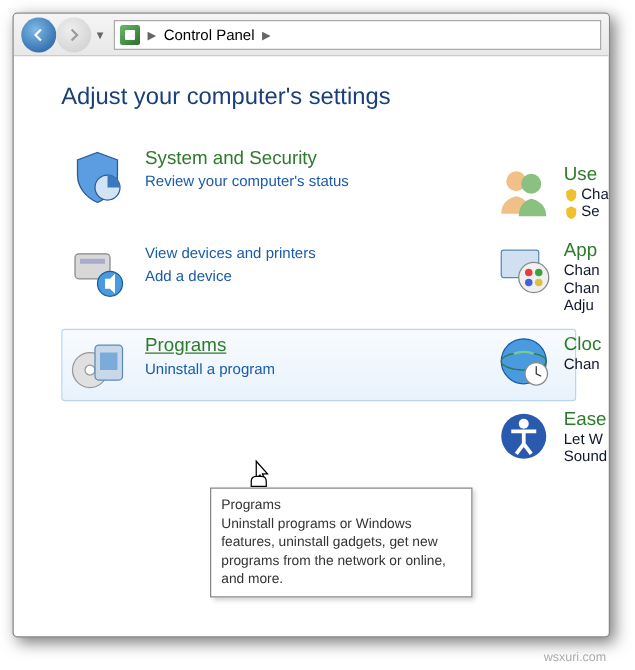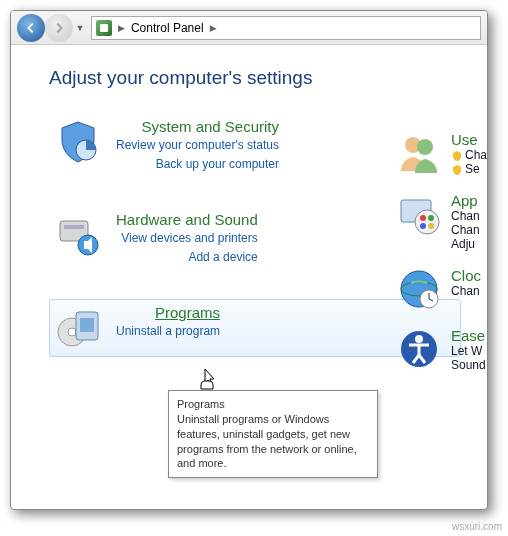--- a/index.html
+++ b/index.html
@@ -11,39 +11,39 @@
 .navbtn.back { background: radial-gradient(circle at 40% 35%, #7db9e8, #1e5799); }
 .navbtn.fwd { background: radial-gradient(circle at 40% 35%, #eee, #ccc); }
 .navbtn svg { width: 14px; height: 14px; }
 .dropdown-arrow { width: 14px; height: 20px; display: flex; align-items: center; justify-content: center; color: #666; font-size: 9px; cursor: pointer; }
 .address { flex: 1; height: 24px; background: #fff; border: 1px solid #aaa; display: flex; align-items: center; padding: 0 4px; font-size: 12px; gap: 6px; }
 .address-icon { width: 16px; height: 16px; background: linear-gradient(135deg, #6eb96e, #2a6e2a); border-radius: 2px; display: flex; align-items: center; justify-content: center; }
 .address-icon::after { content: ""; width: 8px; height: 8px; background: #fff; border-radius: 1px; }
 .address-sep { color: #666; font-size: 9px; }
 .content { padding: 22px 26px 18px 38px; }
 .heading { font-size: 19px; color: #1a3f7a; font-weight: 400; margin-bottom: 24px; }
-.categories { display: flex; flex-direction: column; gap: 28px; text-align: right; }
+.categories { display: flex; flex-direction: column; gap: 17px; }
 .cat { display: flex; gap: 14px; align-items: flex-start; padding: 4px; border: 1px solid transparent; border-radius: 3px; position: relative; }
 .cat.hover { background: linear-gradient(to bottom, #f8fbfe, #e8f2fc); border-color: #b8d6f0; }
 .cat-icon { width: 48px; height: 48px; flex-shrink: 0; display: flex; align-items: center; justify-content: center; }
 .cat-text { display: flex; flex-direction: column; gap: 1px; }
 .cat-title { color: #2d7a2d; font-size: 15px; font-weight: 400; cursor: pointer; }
 .cat-title.hov { text-decoration: underline; }
 .cat-link { color: #1a5ca8; font-size: 12px; cursor: pointer; line-height: 1.5; }
 .mini-shield { display: inline-block; width: 12px; height: 12px; vertical-align: middle; margin-right: 2px; }
 .right-col { position: absolute; right: 0; top: 120px; width: 90px; display: flex; flex-direction: column; gap: 16px; }
 .rcat { display: flex; gap: 10px; align-items: flex-start; }
 .rcat-icon { width: 44px; height: 44px; flex-shrink: 0; }
 .rcat-text { display: flex; flex-direction: column; gap: 0; overflow: hidden; }
 .rcat-title { color: #2d7a2d; font-size: 15px; white-space: nowrap; }
 .rcat-link { color: #0f172a; font-size: 12px; white-space: nowrap; }
 .tooltip { position: absolute; top: 390px; left: 168px; width: 210px; background: #fff; border: 1px solid #888; padding: 6px 8px; font-size: 11px; color: #333; line-height: 1.35; z-index: 10; box-shadow: 2px 2px 4px rgba(0,0,0,0.2); }
 .tooltip-title { display: block; }
 .cursor { position: absolute; top: 367px; left: 199px; z-index: 20; }
-.watermark { position: absolute; bottom: 4px; right: 6px; font-size: 10px; color: #aaa; }
+.watermark { position: absolute; bottom: 4px; right: 23px; font-size: 10px; color: #aaa; }
 </style>
 </head>
 <body>
 
 <div class="window">
   <div class="navbar">
     <div class="back-fwd">
       <div class="navbtn back">
         <svg viewBox="0 0 16 16">
             <path d="M10 3 L5 8 L10 13" stroke="#fff" stroke-width="2" fill="none"></path>
@@ -73,36 +73,34 @@
         <div class="cat-icon">
           <svg viewBox="0 0 48 48">
               <path d="M24 4 L40 10 L40 22 C40 32 33 40 24 44 C15 40 8 32 8 22 L8 10 Z" fill="#5a9de0" stroke="#2a5a9e" stroke-width="1"></path>
               <circle cx="32" cy="32" r="10" fill="#d0e4f5" stroke="#2a5a9e"></circle>
               <path d="M32 22 A10 10 0 0 1 42 32 L32 32 Z" fill="#3a7abc"></path>
             </svg>
         </div>
         <div class="cat-text">
           <a class="cat-title">System and Security</a>
           <a class="cat-link">Review your computer's status</a>
-          <a class="cat-link">Back up your computer</a>
         </div>
       </div>
 
 
       <div class="cat">
         <div class="cat-icon">
           <svg viewBox="0 0 48 48">
               <rect x="6" y="10" width="28" height="20" rx="3" fill="#d8d8d8" stroke="#888"></rect>
               <rect x="10" y="14" width="20" height="4" fill="#aac"></rect>
               <circle cx="34" cy="34" r="10" fill="#4a9ae0" stroke="#1a5a9e"></circle>
               <path d="M30 30 L30 38 L34 38 L38 42 L38 26 L34 30 Z" fill="#fff"></path>
             </svg>
         </div>
         <div class="cat-text">
-          <a class="cat-title">Hardware and Sound</a>
           <a class="cat-link">View devices and printers</a>
           <a class="cat-link">Add a device</a>
         </div>
       </div>
 
       <div class="cat hover">
         <div class="cat-icon">
           <svg viewBox="0 0 48 48">
               <circle cx="18" cy="28" r="14" fill="#e0e0e0" stroke="#999"></circle>
               <circle cx="18" cy="28" r="4" fill="#fff" stroke="#999"></circle>

